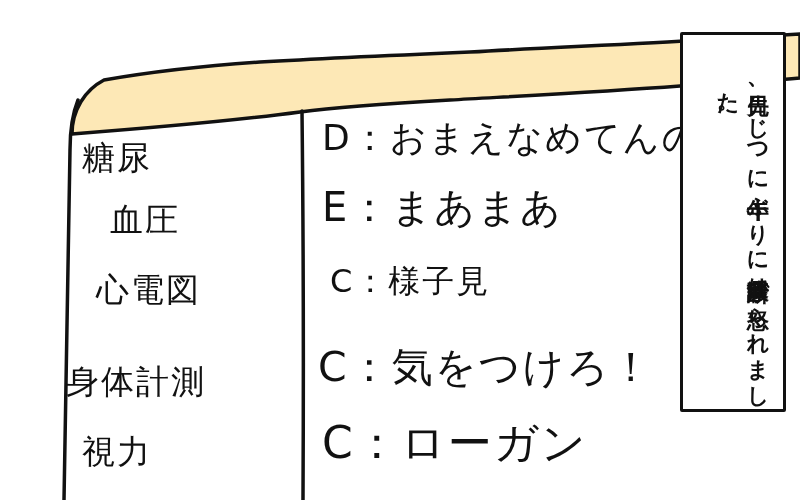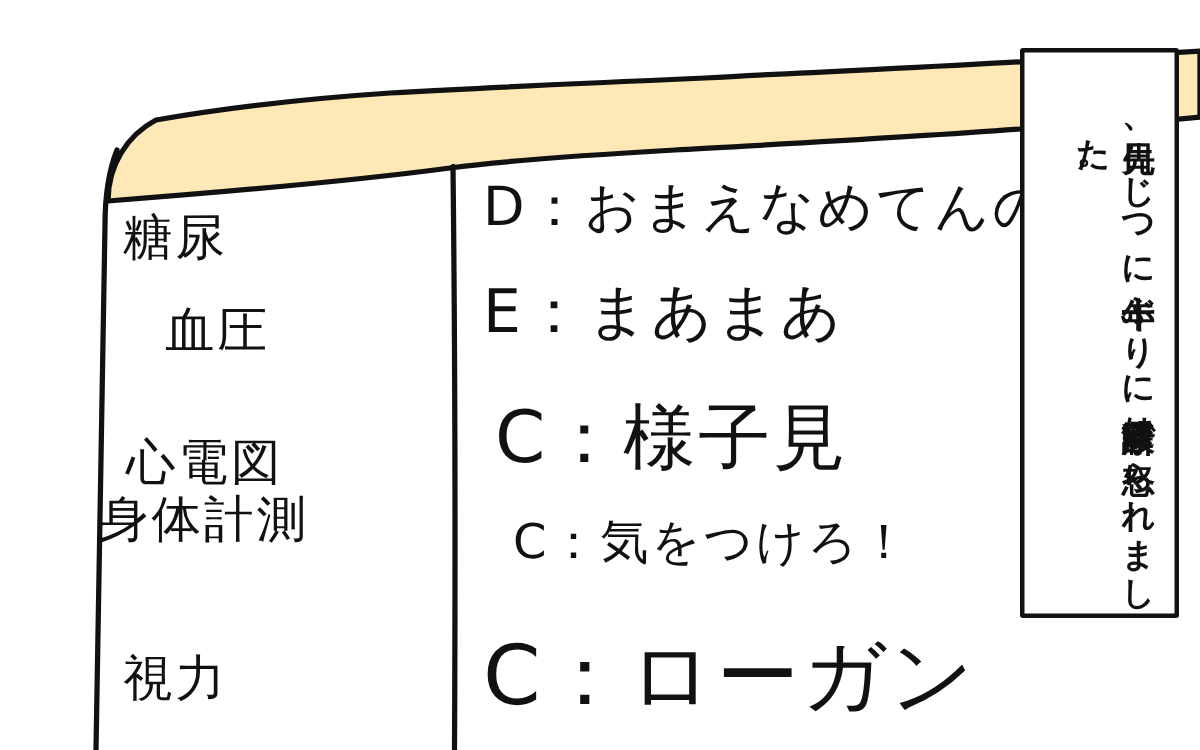--- a/index.html
+++ b/index.html
@@ -23,25 +23,25 @@
 
   <path d="M72,134 C72,110 85,90 104,80 C150,72 200,66 260,62 C330,58 400,55 470,52 C560,47 640,44 700,40 L800,34 L800,78 C760,82 720,84 680,86 C600,92 520,96 450,100 C380,104 330,108 300,112 C240,120 150,128 72,134 Z" fill="#FDE8B6" stroke="#111" stroke-width="3.5" stroke-linejoin="round"></path>
 
   <path d="M78,100 C72,115 70,130 70,150 C68,250 66,350 64,500" fill="none" stroke="#111" stroke-width="3.5" stroke-linecap="round"></path>
 
   <path d="M302,111 C303,200 304,300 303,500" fill="none" stroke="#111" stroke-width="3.5" stroke-linecap="round"></path>
 </svg>
 
 <div class="hand label" style="left:82px;top:136px;">糖尿</div>
 <div class="hand label" style="left:110px;top:198px;">血圧</div>
-<div class="hand label" style="left:84px;top:268px;margin-top:18px;">心電図</div>
-<div class="hand label" style="left:66px;top:324px;">身体計測</div>
+<div class="hand label" style="left:96px;top:268px;">心電図</div>
+<div class="hand label" style="left:66px;top:360px;">身体計測</div>
 <div class="hand label" style="left:82px;top:430px;">視力</div>
 
 <div class="hand result" style="left:322px;top:114px;font-size:36px;">D：おまえなめてんの</div>
 <div class="hand result" style="left:322px;top:180px;font-size:40px;">E：まあまあ</div>
-<div class="hand result" style="left:330px;top:260px;font-size:48px;">C：様子見</div>
-<div class="hand result" style="left:342px;top:340px;font-size:32px;">C：気をつけろ！</div>
-<div class="hand result" style="left:322px;top:414px;font-size:55px;">C：ローガン</div>
+<div class="hand result" style="left:330px;top:260px;font-size:32px;">C：様子見</div>
+<div class="hand result" style="left:318px;top:340px;font-size:41px;">C：気をつけろ！</div>
+<div class="hand result" style="left:322px;top:414px;font-size:44px;">C：ローガン</div>
 
 <div class="caption-box">
   <div class="caption">先日、じつに十年ぶりに健康診断で怒られました。</div>
 </div>
 
 </body></html>

